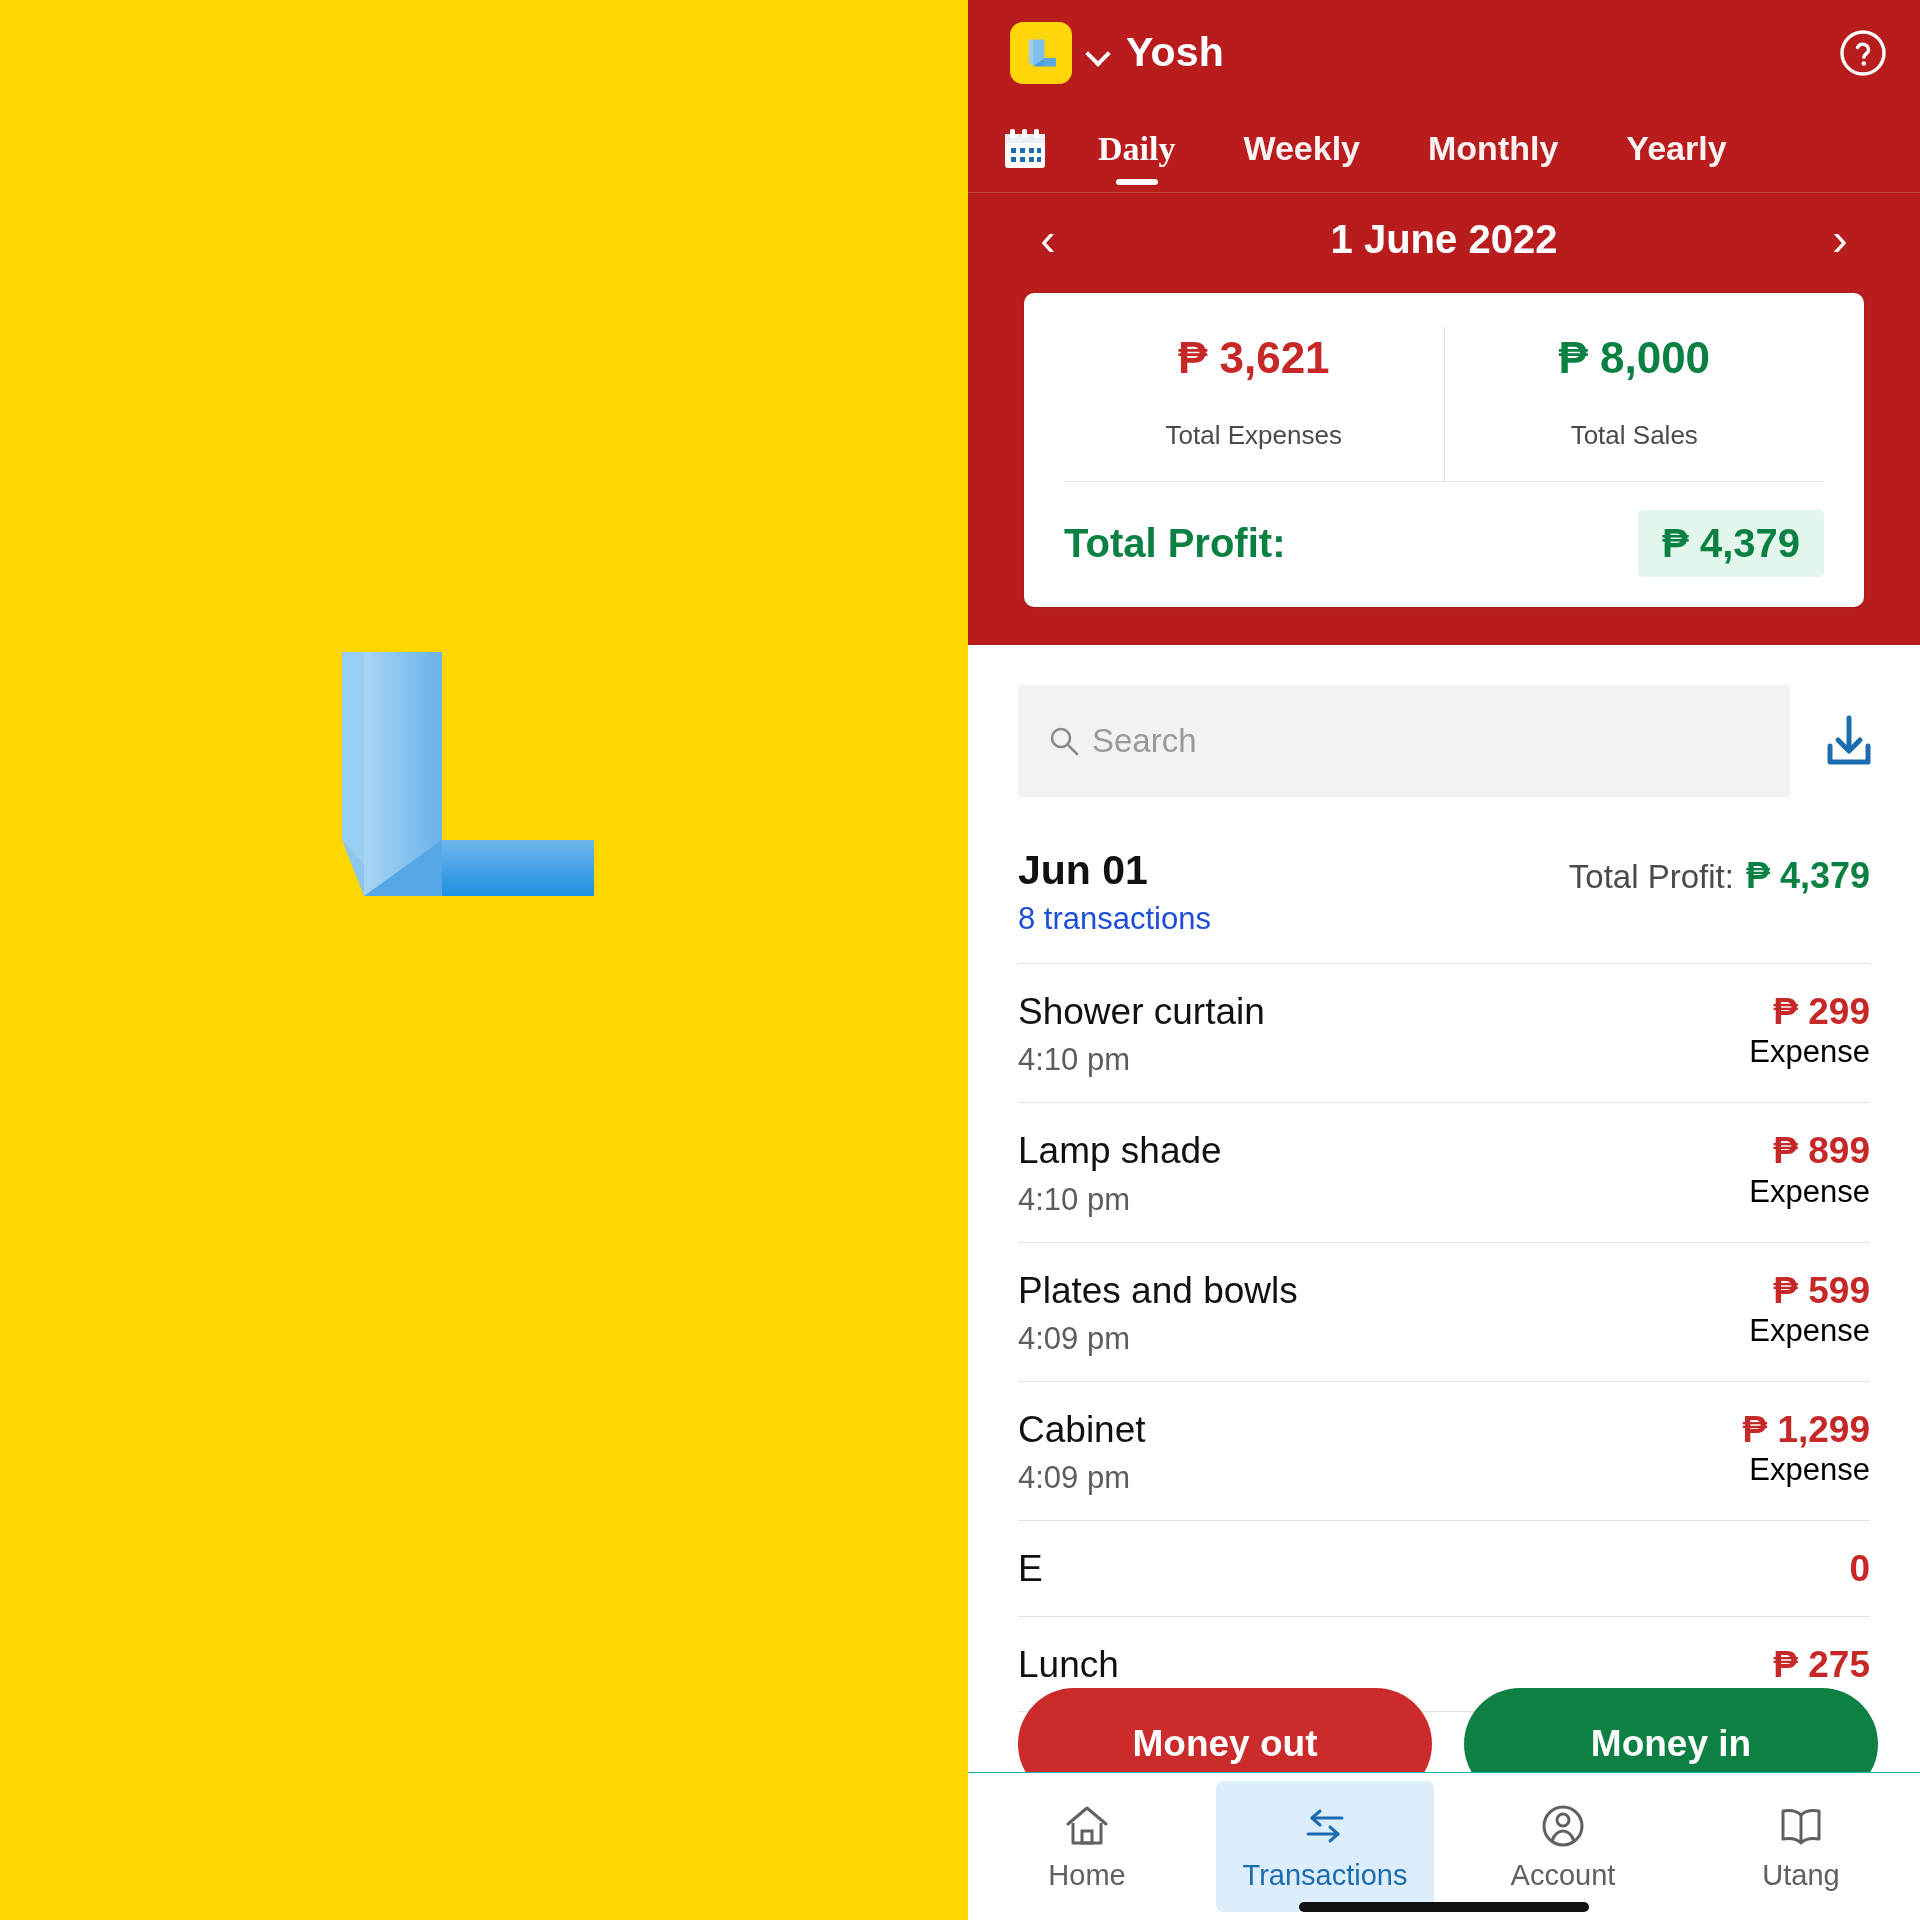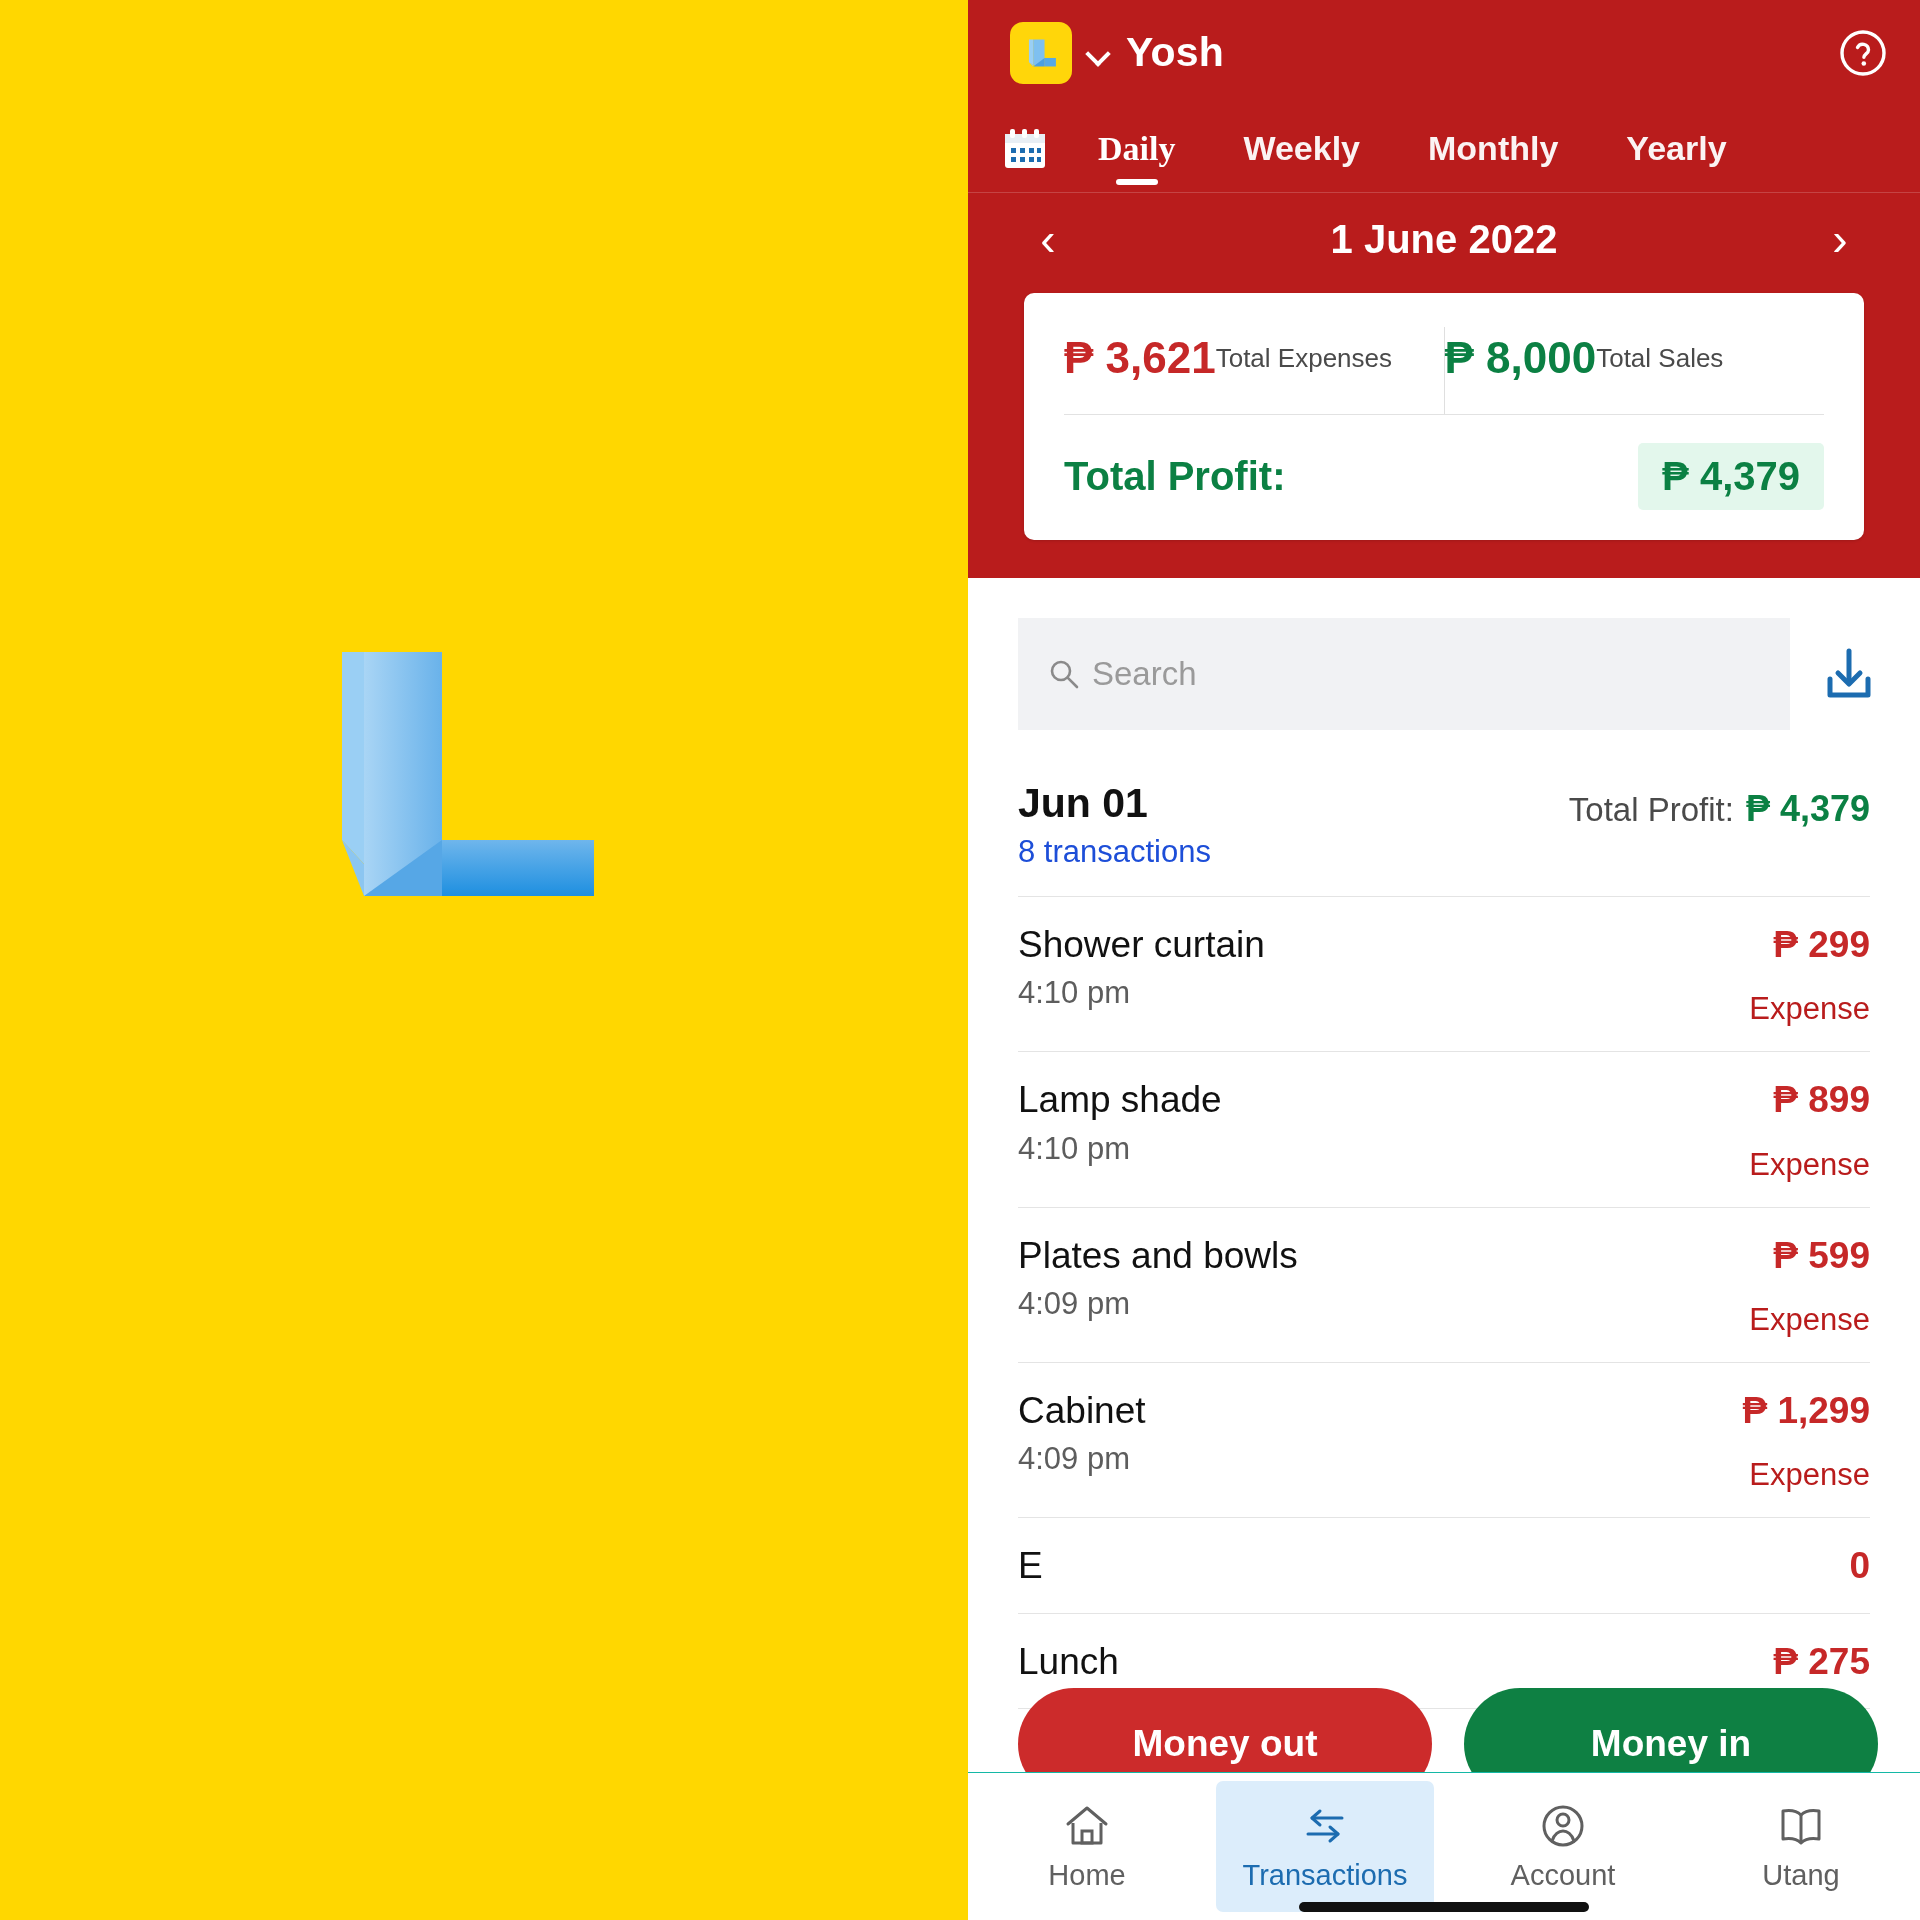--- a/index.html
+++ b/index.html
@@ -101,22 +101,23 @@
   
   .summary-wrap { padding: 8px 56px 38px; }
   .summary-card {
     background: #ffffff; border-radius: 10px;
     padding: 34px 40px 30px;
     box-shadow: 0 1px 3px rgba(0,0,0,.14);
   }
   .totals-row { display: flex; align-items: stretch; }
   .total-col {
     flex: 1; text-align: center;
-    display: flex; flex-direction: row; align-items: center;
+    display: flex; flex-direction: column; align-items: center;
     padding: 6px 0 30px;
+    gap: 36px;
   }
   .total-col.divider { border-left: 1px solid #dfdfdf; }
   .total-amt { font-size: 44px; font-weight: bold; line-height: 1.15; }
   .total-amt.neg { color: #C62828; }
   .total-amt.pos { color: #0B8043; }
   .total-lbl { font-size: 26px; color: #4a4a4a; margin-top: 0; }
   .profit-sep { height: 1px; background: #e2e2e2; }
   .profit-row {
     display: flex; align-items: center; justify-content: space-between;
     padding-top: 28px;
@@ -168,21 +169,21 @@
   .tx-row {
     display: flex; align-items: flex-start; justify-content: space-between;
     padding: 26px 0 24px; border-bottom: 1px solid #e4e4e4;
   }
   .tx-left { display: flex; flex-direction: column; }
   .tx-title { font-size: 37px; color: #111; line-height: 1.2; }
   .tx-time { font-size: 31px; color: #5d5d5d; margin-top: 8px; }
   .tx-right { display: flex; flex-direction: column; align-items: flex-end; }
   .tx-amt { font-size: 37px; font-weight: bold; line-height: 1.2; }
   .tx-amt.expense { color: #C62828; }
-  .tx-type { font-size: 31px; color: #b91c1c; margin-top: 24px; }
+  .tx-type { font-size: 31px; color: #000000; margin-top: 0; }
 
   
   .fab-row {
     position: absolute; left: 50px; right: 42px; bottom: 120px;
     display: flex; gap: 32px; z-index: 20;
   }
   .fab {
     flex: 1 1 0; height: 112px; border-radius: 56px;
     display: flex; align-items: center; justify-content: center;
     color: #ffffff; font-size: 37px; font-weight: bold;

